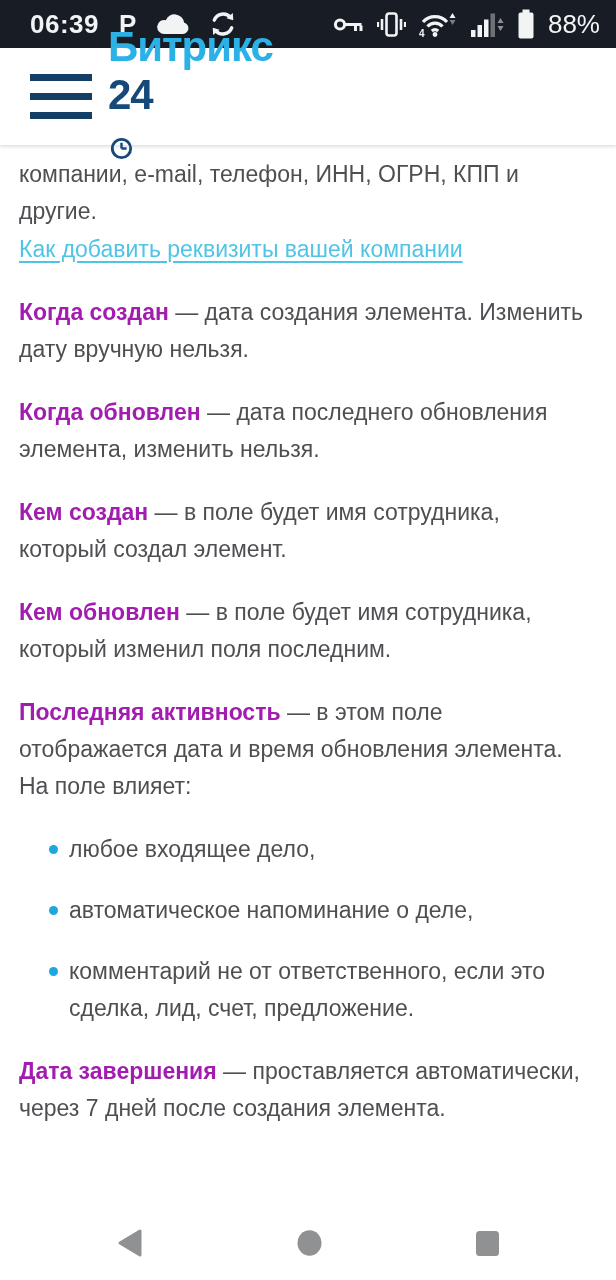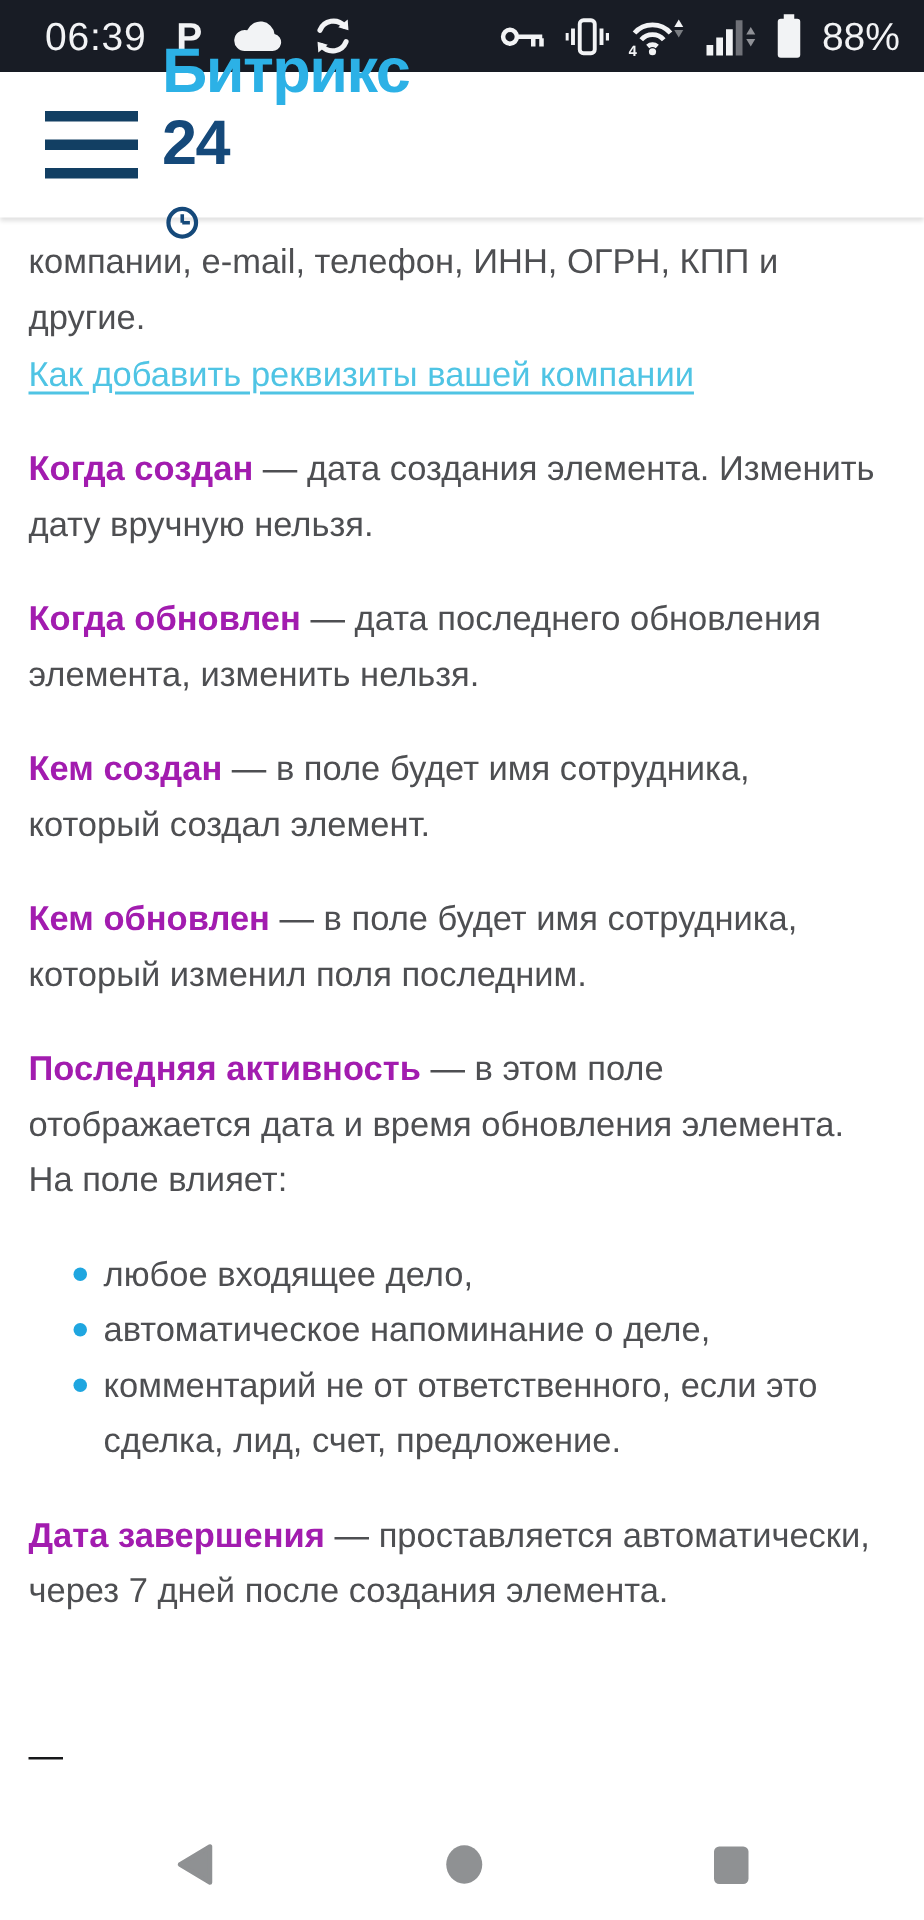--- a/index.html
+++ b/index.html
@@ -9,21 +9,21 @@
     background:#ffffff; position:relative; overflow:hidden;
   }
 
   
   .statusbar {
     position:absolute; top:0; left:0; right:0; height:48px;
     background:#181c25; color:#f2f3f5;
     display:flex; align-items:center; padding:0 16px 0 30px;
   }
   .sb-left { display:flex; align-items:center; gap:20px; }
-  .sb-time { font-size:26px; font-weight:400; letter-spacing:.5px; }
+  .sb-time { font-size:26px; font-weight:700; letter-spacing:.5px; }
   .p-glyph { font-size:26px; font-weight:700; color:#f2f3f5; }
   .sb-right { margin-left:auto; display:flex; align-items:center; gap:13px; }
   .sb-pct { font-size:26px; font-weight:500; }
   .sb-ico { display:flex; align-items:center; }
 
   
   .header {
     position:absolute; top:48px; left:0; right:0; height:97px;
     background:#fff; display:flex; align-items:center; padding:0 30px;
     box-shadow:0 2px 3px rgba(0,0,0,.12);
@@ -42,21 +42,21 @@
     font-size:23px; line-height:37px; color:#4e4f52;
   }
   .intro { margin:0; }
   .link {
     color:#4fc4e4; text-decoration:underline; text-underline-offset:4px;
     cursor:pointer; display:inline-block; margin-top:1px;
   }
   .para { margin:26px 0; }
   .para b { color:#a21caf; font-weight:700; }
   .bullets { list-style:none; margin:24px 0 26px 0; padding-left:30px; }
-  .bullets li { position:relative; padding-left:20px; }
+  .bullets li { position:relative; padding-left:20px;margin-top:24px; }
   .bullets li::before {
     content:""; position:absolute; left:0; top:14px;
     width:9px; height:9px; border-radius:50%; background:#1fa6e0;
   }
   .separator { margin-top:78px; color:#17181a; font-size:23px; line-height:26px; }
 
   
   .navbar {
     position:absolute; bottom:0; left:0; right:0; height:74px; background:#fff;
     display:flex; align-items:center; justify-content:space-between; padding:0 116px;

